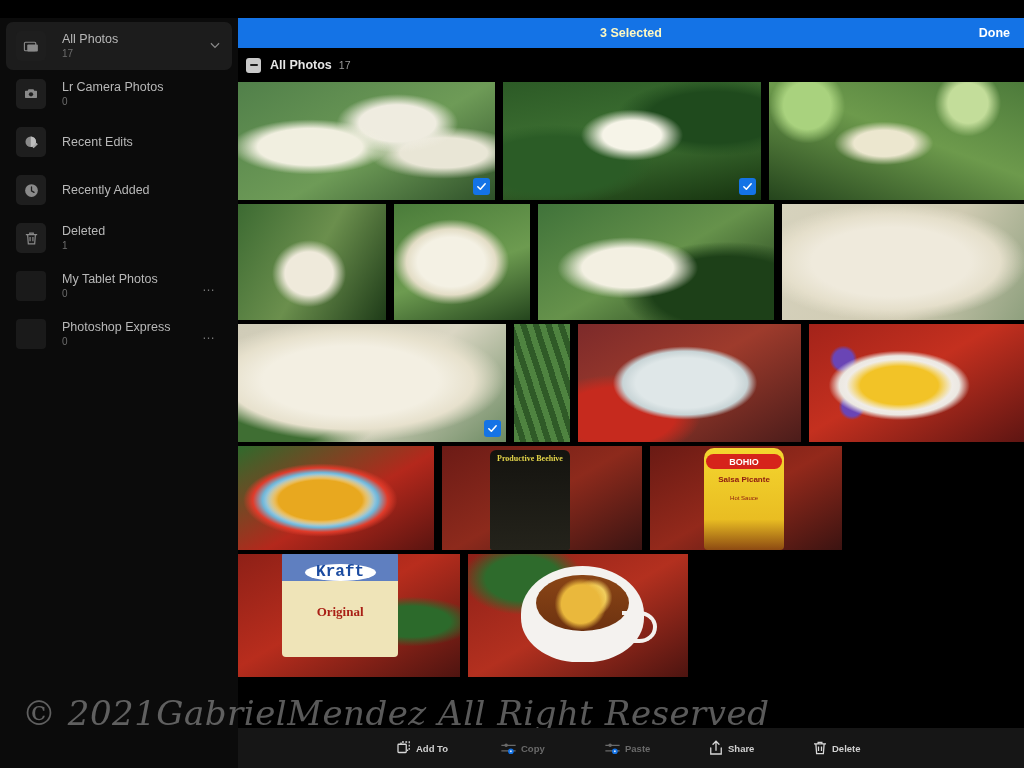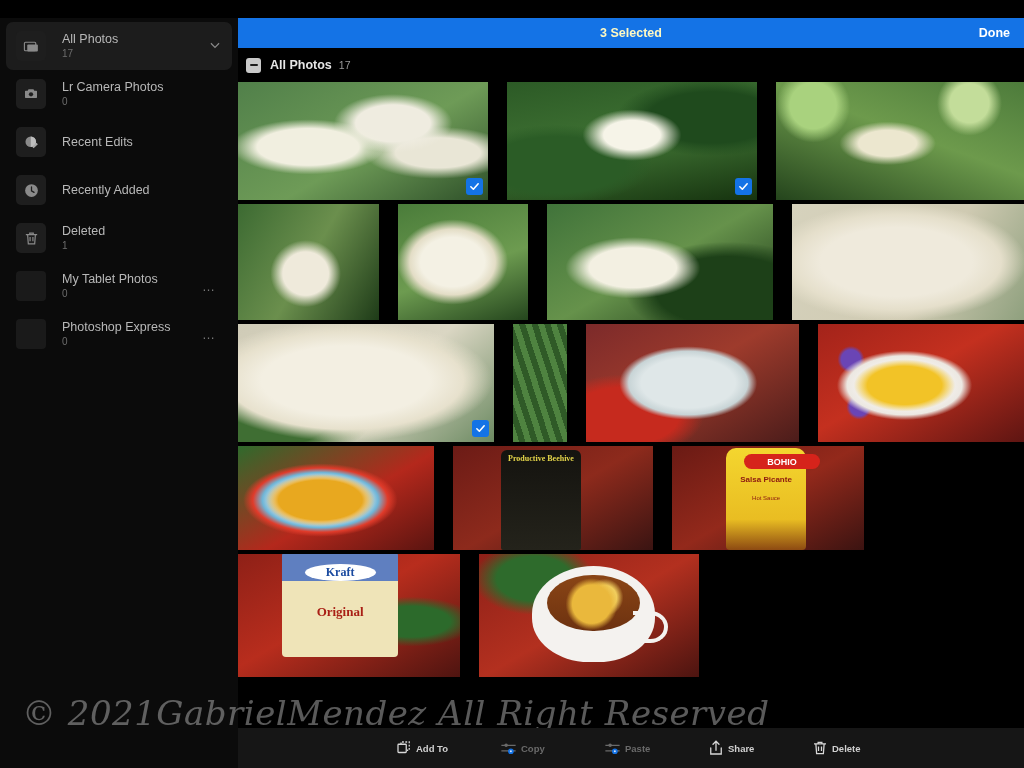--- a/index.html
+++ b/index.html
@@ -87,21 +87,21 @@
   .collapse-box{
     width:15px; height:15px; border-radius:3px; background:#c9c9c9;
     display:flex; align-items:center; justify-content:center; flex:0 0 auto;
   }
   .collapse-box i{ display:block; width:8px; height:2px; background:#1c1c1c; border-radius:1px;}
   .sect-title{ margin-left:9px; font-size:12.5px; color:#e6e6e6; font-weight:bold; }
   .sect-count{ margin-left:7px; font-size:10.5px; color:#9a9a9a; }
 
   
   .grid-row{ display:flex; width:786px; margin-bottom:4px; }
-  .cell{ position:relative; overflow:hidden; margin-right:19px; background:#111; }
+  .cell{ position:relative; overflow:hidden; margin-right:8px; background:#111; }
   .cell:last-child{ margin-right:0; }
   .cell.sel{ outline:3px solid #1473e6; outline-offset:-3px; }
   .cell .ph{ position:absolute; inset:0; }
   .check{
     position:absolute; right:5px; bottom:5px; width:17px; height:17px;
     background:#1473e6; border-radius:3px; display:flex; align-items:center;
     justify-content:center; z-index:3;
   }
   .check svg{ width:11px; height:11px; }
 
@@ -375,37 +375,37 @@
             <div class="ph redcloth">
               <div style="position:absolute;inset:0;background:linear-gradient(150deg,#6c1b16,#8d2a1c 50%,#3a1412)"></div>
         <div style="position:absolute;left:24%;top:4%;width:40%;height:96%;background:linear-gradient(#14130f,#24231b);border-radius:6px 6px 2px 2px;"></div>
         <div style="position:absolute;left:26%;top:8%;width:36%;text-align:center;font-size:8px;font-weight:bold;color:#e4d54a;font-family:'Liberation Serif',serif;line-height:9px;">Productive Beehive</div>
             </div>
           </div>
           <div class="cell" style="width: 192px; height: 104px;">
             <div class="ph redcloth">
               <div style="position:absolute;inset:0;background:linear-gradient(150deg,#6a1a14,#93291b 50%,#3b1311)"></div>
         <div style="position:absolute;left:28%;top:2%;width:42%;height:98%;background:linear-gradient(#f4d62f,#e9bd22 70%,#8d4a12);border-radius:10px 10px 4px 4px;"></div>
-        <div style="position:absolute;left:29%;top:8%;width:40%;height:14%;background:#d6231b;border-radius:8px;display:flex;align-items:center;justify-content:center;margin-left:16px;">
+        <div style="position:absolute;left:29%;top:8%;width:40%;height:14%;background:#d6231b;border-radius:8px;display:flex;align-items:center;justify-content:center;">
           <span style="color:#fff;font-size:9px;font-weight:bold;">BOHIO</span>
               </div>
         <div style="position:absolute;left:29%;top:28%;width:40%;text-align:center;color:#8c1811;font-size:8px;font-weight:bold;line-height:9px;">Salsa Picante</div>
         <div style="position:absolute;left:29%;top:47%;width:40%;text-align:center;color:#8c1811;font-size:6px;">Hot Sauce</div>
             </div>
           </div>
         </div>
         <div class="grid-row" style="height: 123px;">
           <div class="cell" style="width: 222px; height: 123px;">
             <div class="ph redcloth">
               <div style="position:absolute;inset:0;background:
         radial-gradient(ellipse at 78% 55%, #2c6a2b 0 16%, transparent 26%),
         linear-gradient(150deg,#8e2017,#b82d1d 45%,#4e1410)"></div>
         <div style="position:absolute;left:20%;top:-2%;width:52%;height:86%;background:linear-gradient(#5f7fc0 0 28%,#efe4b8 28% 100%);border-radius:4px;"></div>
         <div style="position:absolute;left:30%;top:8%;width:32%;height:14%;background:#fff;border-radius:50%;display:flex;align-items:center;justify-content:center;">
-          <span style="color:#1b4ba0;font-size:12px;font-weight:bold;font-family:Liberation Serif, serif;">Kraft</span>
+          <span style="color:#1b4ba0;font-size:16px;font-weight:bold;font-family:Liberation Mono, monospace;">Kraft</span>
               </div>
         <div style="position:absolute;left:21%;top:41%;width:50%;text-align:center;color:#a91f15;font-size:13px;font-weight:bold;font-family:'Liberation Serif',serif;">Original</div>
             </div>
           </div>
           <div class="cell" style="width: 220px; height: 123px;">
             <div class="ph redcloth">
               <div style="position:absolute;inset:0;background:
         radial-gradient(ellipse at 25% 20%, #2e6b2c 0 16%, transparent 26%),
         linear-gradient(150deg,#8d2018,#b3301f 50%,#4c1410)"></div>
         <div style="position:absolute;left:24%;top:10%;width:56%;height:78%;background:#f4f2ef;border-radius:50% 50% 46% 46%;"></div>

